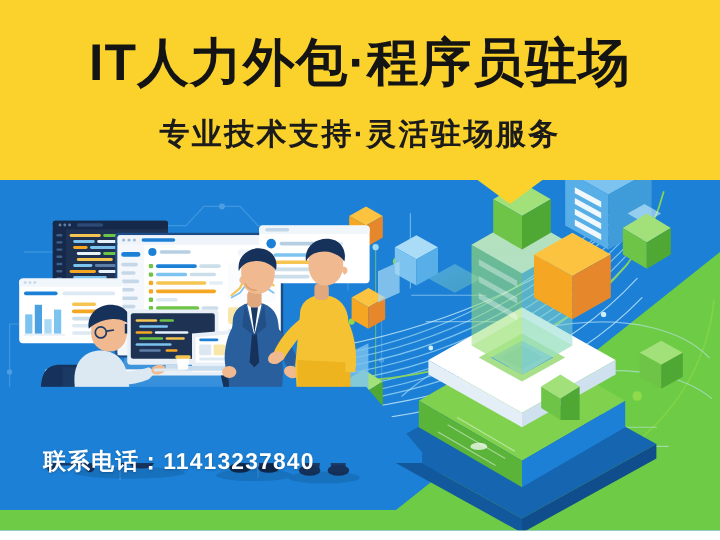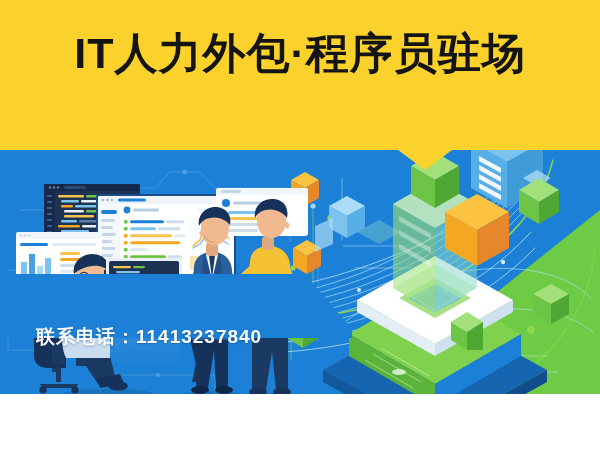--- a/index.html
+++ b/index.html
@@ -1,18 +1,18 @@
 <!DOCTYPE html>
 <html><head>
 <meta charset="utf-8">
 <style>
   html,body{margin:0;padding:0;background:#fff;}
   body{font-family:"Liberation Sans","DejaVu Sans",sans-serif;}
   #banner{
-    position:relative;width:600px;height:394px;overflow:hidden;
+    position:relative;width:600px;height:442px;overflow:hidden;
     background:#1c81d6;
   }
   
   .band-yellow{
     position:absolute;left:0;top:0;width:600px;height:172px;
     background:#fad22b;
     clip-path:polygon(0 0,600px 0,600px 150px,452px 150px,425px 170px,398px 150px,0 150px);
   }
   .band-blue{
     position:absolute;left:0;top:140px;width:600px;height:310px;
@@ -564,15 +564,16 @@
       <ellipse cx="212" cy="246" rx="32" ry="5"></ellipse>
       <ellipse cx="270" cy="248" rx="30" ry="5"></ellipse>
     </g>
   </svg>
 
   <div class="band-blue-foot"></div>
 
   <div class="band-yellow"></div>
 
   <div class="title">IT人力外包·程序员驻场</div>
+  <div class="subtitle">专业技术支持·灵活驻场服务</div>
   <div class="phone">联系电话：11413237840</div>
 
 </div>
 
 </body></html>

